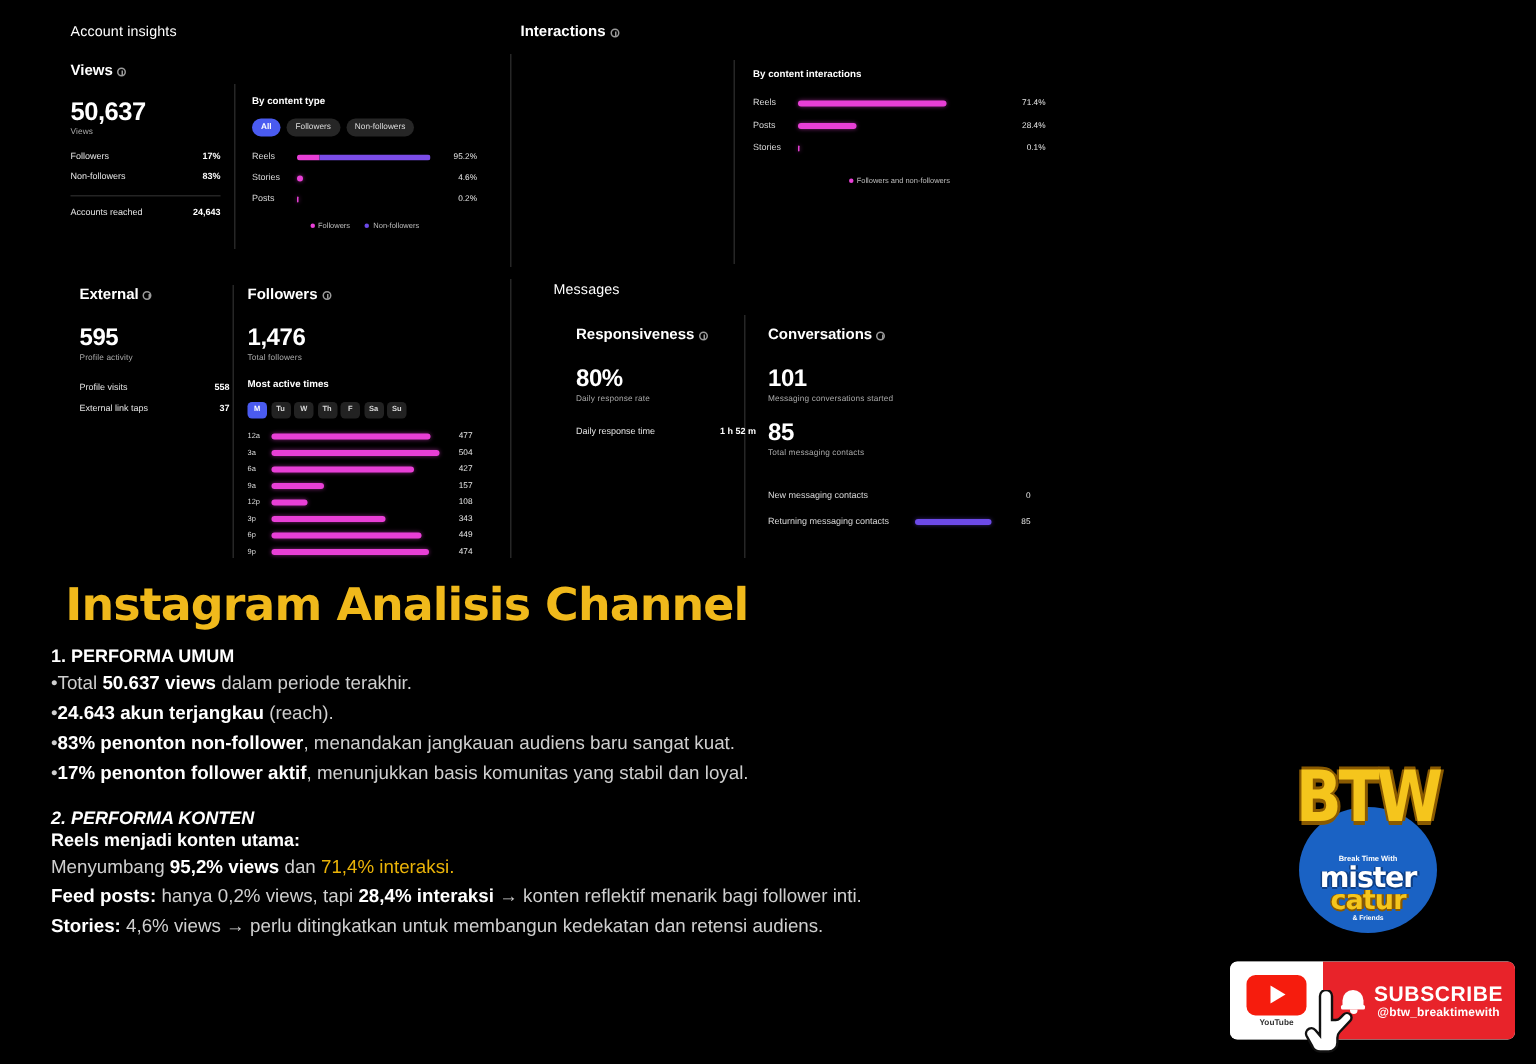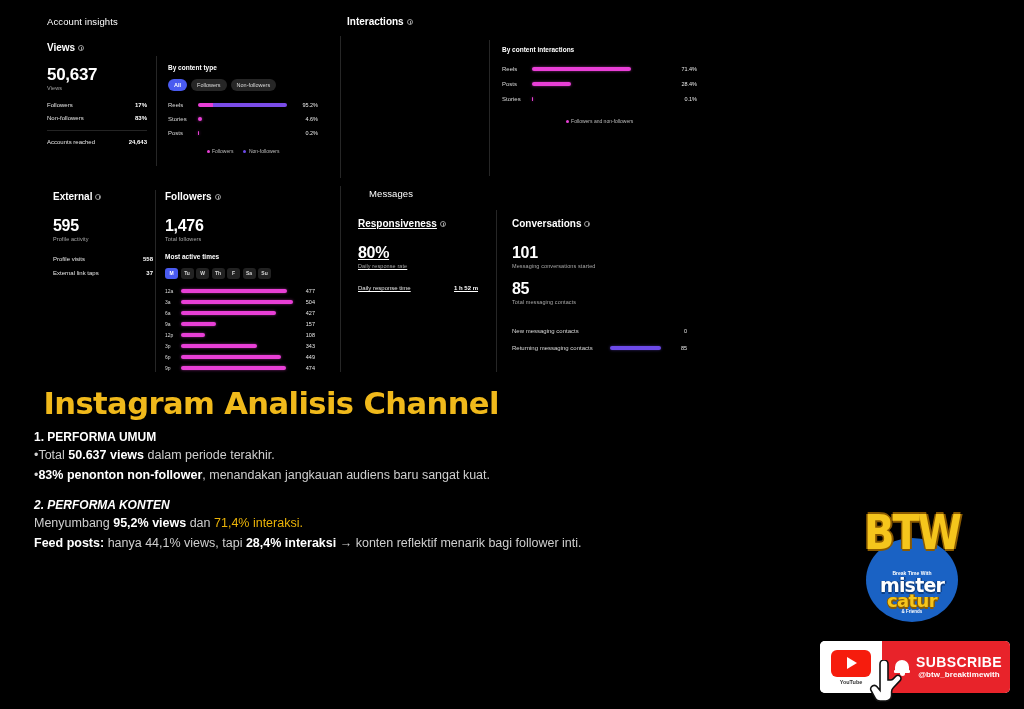--- a/index.html
+++ b/index.html
@@ -331,21 +331,21 @@
           <span class="track">
             <span class="bar pink" style="display: block; width: 94.0476%;"></span>
           </span>
           <span class="val" style="flex: 0 0 22px; width: 22px;">474</span>
         </div>
       </div>
   </div>
 
   <div style="position:absolute; left:369px; top:188px;" class="sec-title">Messages</div>
 
-  <div style="position:absolute; left:358px; top:218px; width:120px;text-decoration:underline;">
+  <div style="position:absolute; left:384px; top:218px; width:120px;">
     <div class="card-title">
       <span>Responsiveness</span>
       <span class="info-i"></span>
     </div>
     <div class="bignum sm" style="margin-top:16px;">80%</div>
     <div class="sub">Daily response rate</div>
     <div class="row" style="margin-top:16px;">
       <span>Daily response time</span>
       <span class="v">1 h 52 m</span>
     </div>
@@ -374,26 +374,30 @@
     </div>
   </div>
 </div>
 
 <div class="headline">Instagram Analisis Channel</div>
 
 <div class="body">
   <div class="h">1. PERFORMA UMUM</div>
   <div id="s1">
       <div class="li"><span class="dim">•Total </span><span style="font-weight: bold; color: rgb(255, 255, 255);">50.637 views</span><span class="dim"> dalam periode terakhir.</span></div>
+      <div class="li"><span class="dim">•</span><span style="font-weight: bold; color: rgb(255, 255, 255);">24.643 akun terjangkau</span><span class="dim"> (reach).</span></div>
       <div class="li"><span class="dim">•</span><span style="font-weight: bold; color: rgb(255, 255, 255);">83% penonton non-follower</span><span class="dim">, menandakan jangkauan audiens baru sangat kuat.</span></div>
+      <div class="li"><span class="dim">•</span><span style="font-weight: bold; color: rgb(255, 255, 255);">17% penonton follower aktif</span><span class="dim">, menunjukkan basis komunitas yang stabil dan loyal.</span></div>
     </div>
   <div class="h" style="margin-top:14px;font-style:italic;">2. PERFORMA KONTEN</div>
+  <div class="h" style="margin-top:1px;">Reels menjadi konten utama:</div>
   <div id="s2">
       <div class="li"><span class="dim">Menyumbang </span><span style="font-weight: bold; color: rgb(255, 255, 255);">95,2% views</span><span class="dim"> dan </span><span style="font-weight: normal; color: #eab308;">71,4% interaksi.</span></div>
-      <div class="li"><span style="font-weight: bold; color: rgb(255, 255, 255);">Feed posts:</span><span class="dim"> hanya 44,1% views, tapi </span><span style="font-weight: bold; color: rgb(255, 255, 255);">28,4% interaksi</span><span class="dim"> → konten reflektif menarik bagi follower inti.</span></div>
+      <div class="li"><span style="font-weight: bold; color: rgb(255, 255, 255);">Feed posts:</span><span class="dim"> hanya 0,2% views, tapi </span><span style="font-weight: bold; color: rgb(255, 255, 255);">28,4% interaksi</span><span class="dim"> → konten reflektif menarik bagi follower inti.</span></div>
+      <div class="li"><span style="font-weight: bold; color: rgb(255, 255, 255);">Stories:</span><span class="dim"> 4,6% views → perlu ditingkatkan untuk membangun kedekatan dan retensi audiens.</span></div>
     </div>
 </div>
 
 <div class="logo">
   <div class="circle"></div>
   <div class="btw">BTW</div>
   <div class="btw-sub">Break Time With</div>
   <div class="mister">mister</div>
   <div class="catur">catur</div>
   <div class="friends">&amp; Friends</div>

